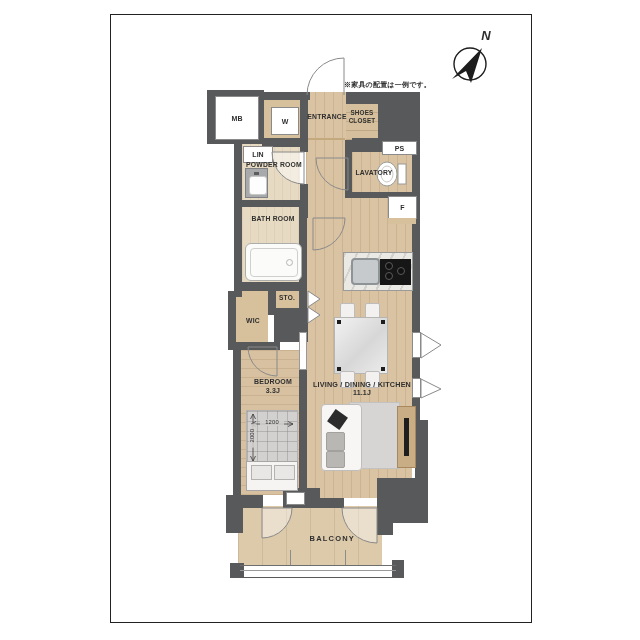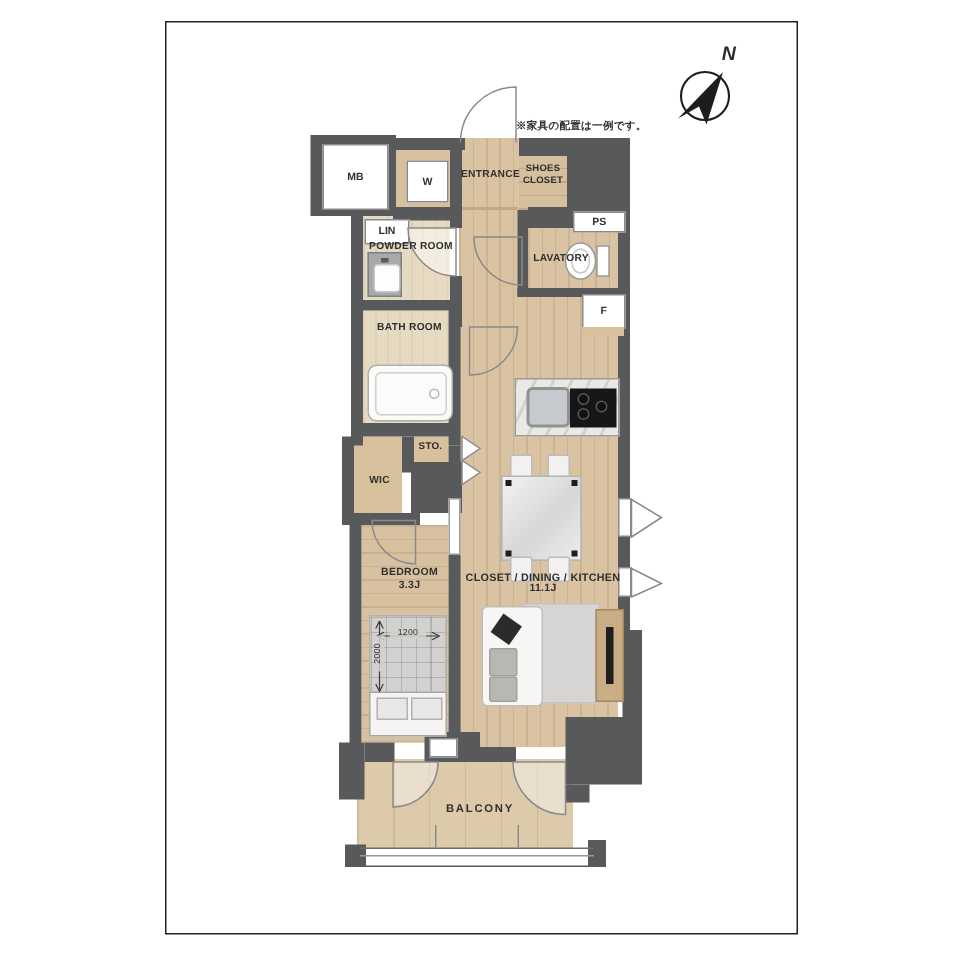--- a/index.html
+++ b/index.html
@@ -204,21 +204,21 @@
   <div class="lbl" style="left:246px;top:161px;width:56px;font-size:6.8px;">POWDER ROOM</div>
   <div class="lbl" style="left:350px;top:169px;width:48px;font-size:6.8px;white-space:nowrap;">LAVATORY</div>
   <div class="lbl" style="left:247px;top:215px;width:52px;font-size:6.8px;">BATH ROOM</div>
   <div class="lbl" style="left:275px;top:294px;width:24px;font-size:6.5px;">STO.</div>
   <div class="lbl" style="left:238px;top:317px;width:30px;font-size:6.8px;">WIC</div>
   <div class="lbl" style="left:243px;top:378px;width:60px;">
     <div>BEDROOM</div>
     <div>3.3J</div>
   </div>
   <div class="lbl" style="left:310px;top:380px;width:104px;">
-    <div style="font-size:7.2px;white-space:nowrap;">CLOSET / DINING / KITCHEN</div>
+    <div style="font-size:7.2px;white-space:nowrap;">LIVING / DINING / KITCHEN</div>
     <div>11.1J</div>
   </div>
-  <div class="lbl" style="left:285px;top:534px;width:70px;font-size:7.5px;letter-spacing:1.2px;">BALCONY</div>
+  <div class="lbl" style="left:285px;top:534px;width:70px;font-size:7.5px;letter-spacing:1.2px;text-align:right;">BALCONY</div>
 
   <div class="lbl" style="left:260px;top:419px;width:24px;font-size:5.8px;font-weight:normal;background:rgba(210,209,207,.85);">1200</div>
   <div class="lbl" style="left:241px;top:432px;width:24px;font-size:5.8px;font-weight:normal;transform:rotate(-90deg);background:rgba(210,209,207,.85);">2000</div>
 
 </div>
 
 </body></html>

